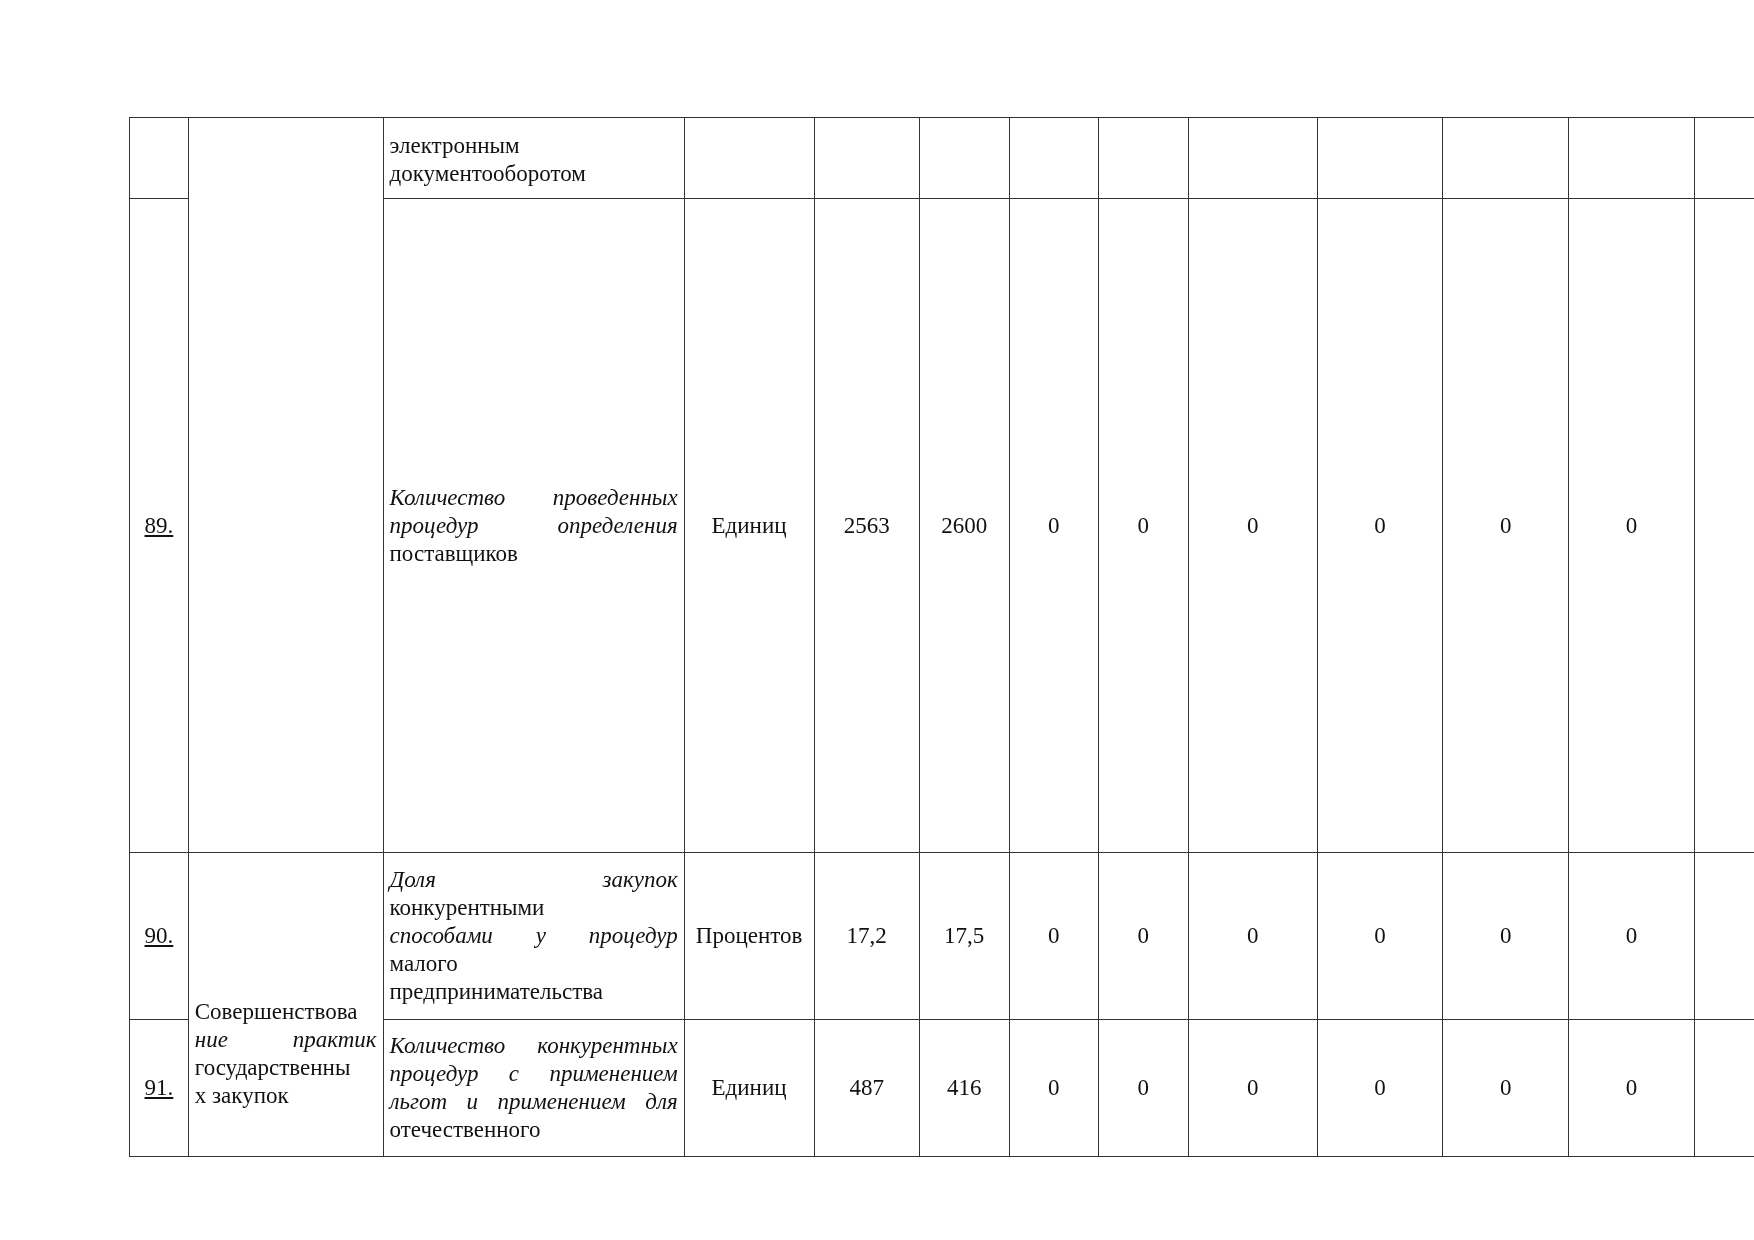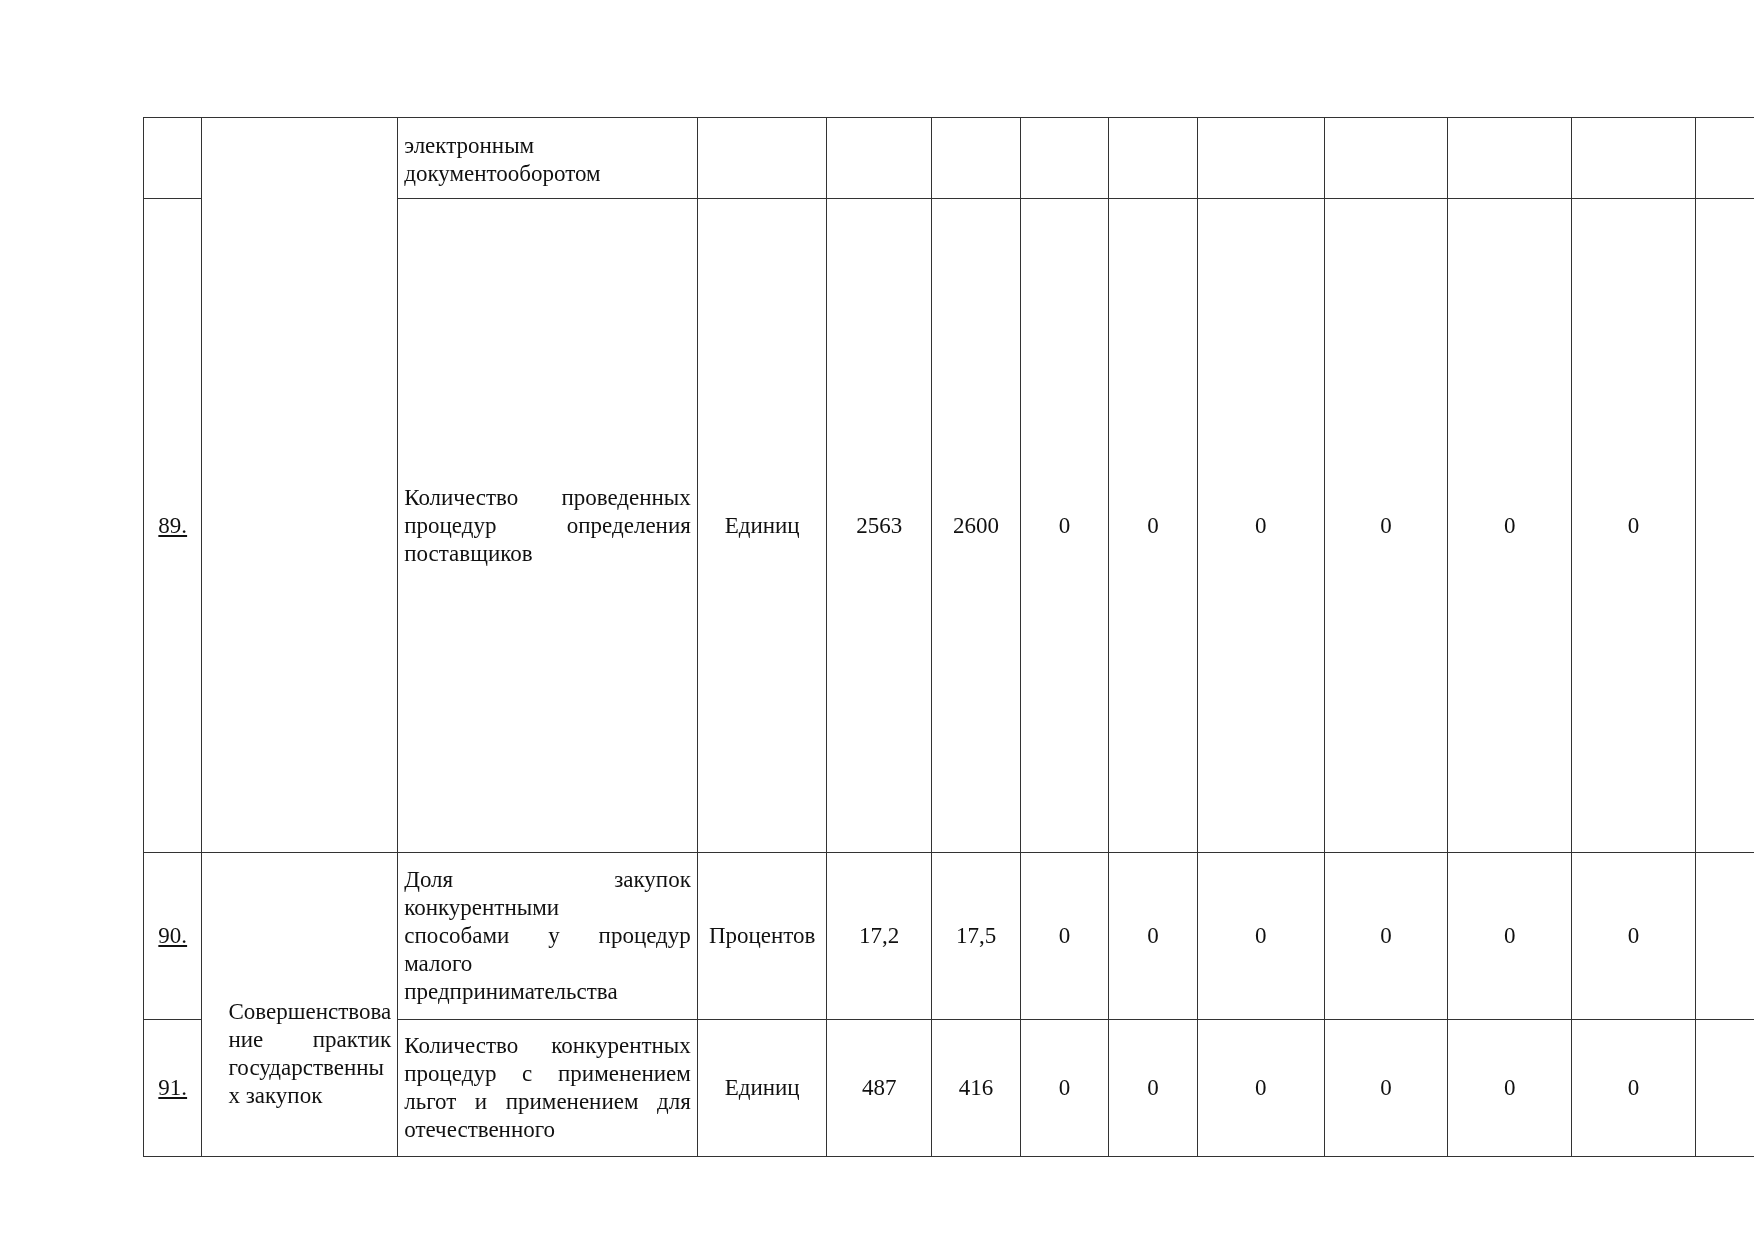--- a/index.html
+++ b/index.html
@@ -1,27 +1,27 @@
 <!DOCTYPE html>
 <html><head>
 <meta charset="utf-8">
 <style>
   html, body { margin:0; padding:0; background:#ffffff; }
   body { width:1754px; height:1240px; position:relative; overflow:hidden;
          font-family:"Liberation Serif", "DejaVu Serif", serif; color:#111; }
-  table.doc { position:absolute; left:143px; top:117px; border-collapse:collapse;
+  table.doc { position:absolute; left:129px; top:117px; border-collapse:collapse;
               table-layout:fixed; font-size:23px; line-height:28px; }
   table.doc td { border:1.6px solid #333; padding:0 6px; vertical-align:middle;
                  text-align:center; overflow:hidden; }
   td.num { text-align:left; padding-left:13px;text-decoration:underline; }
   td.desc { text-align:justify; text-align-last:left; vertical-align:middle; }
   td.desc.top { vertical-align:top; padding-top:14px; }
   td.group { text-align:justify; text-align-last:left; vertical-align:top; }
-  .group-inner { padding-top:98px;margin-left:20px; }
-  .justify-line { display:block; text-align:justify; text-align-last:justify; }
+  .group-inner { padding-top:98px; }
+  .justify-line { display:block; text-align:justify; text-align-last:justify;font-style:italic; }
   .left-line { display:block; text-align:left; }
 </style>
 </head>
 <body>
 
 <table class="doc">
   <colgroup>
     <col style="width:59px">
       <col style="width:195px">
       <col style="width:302px">

